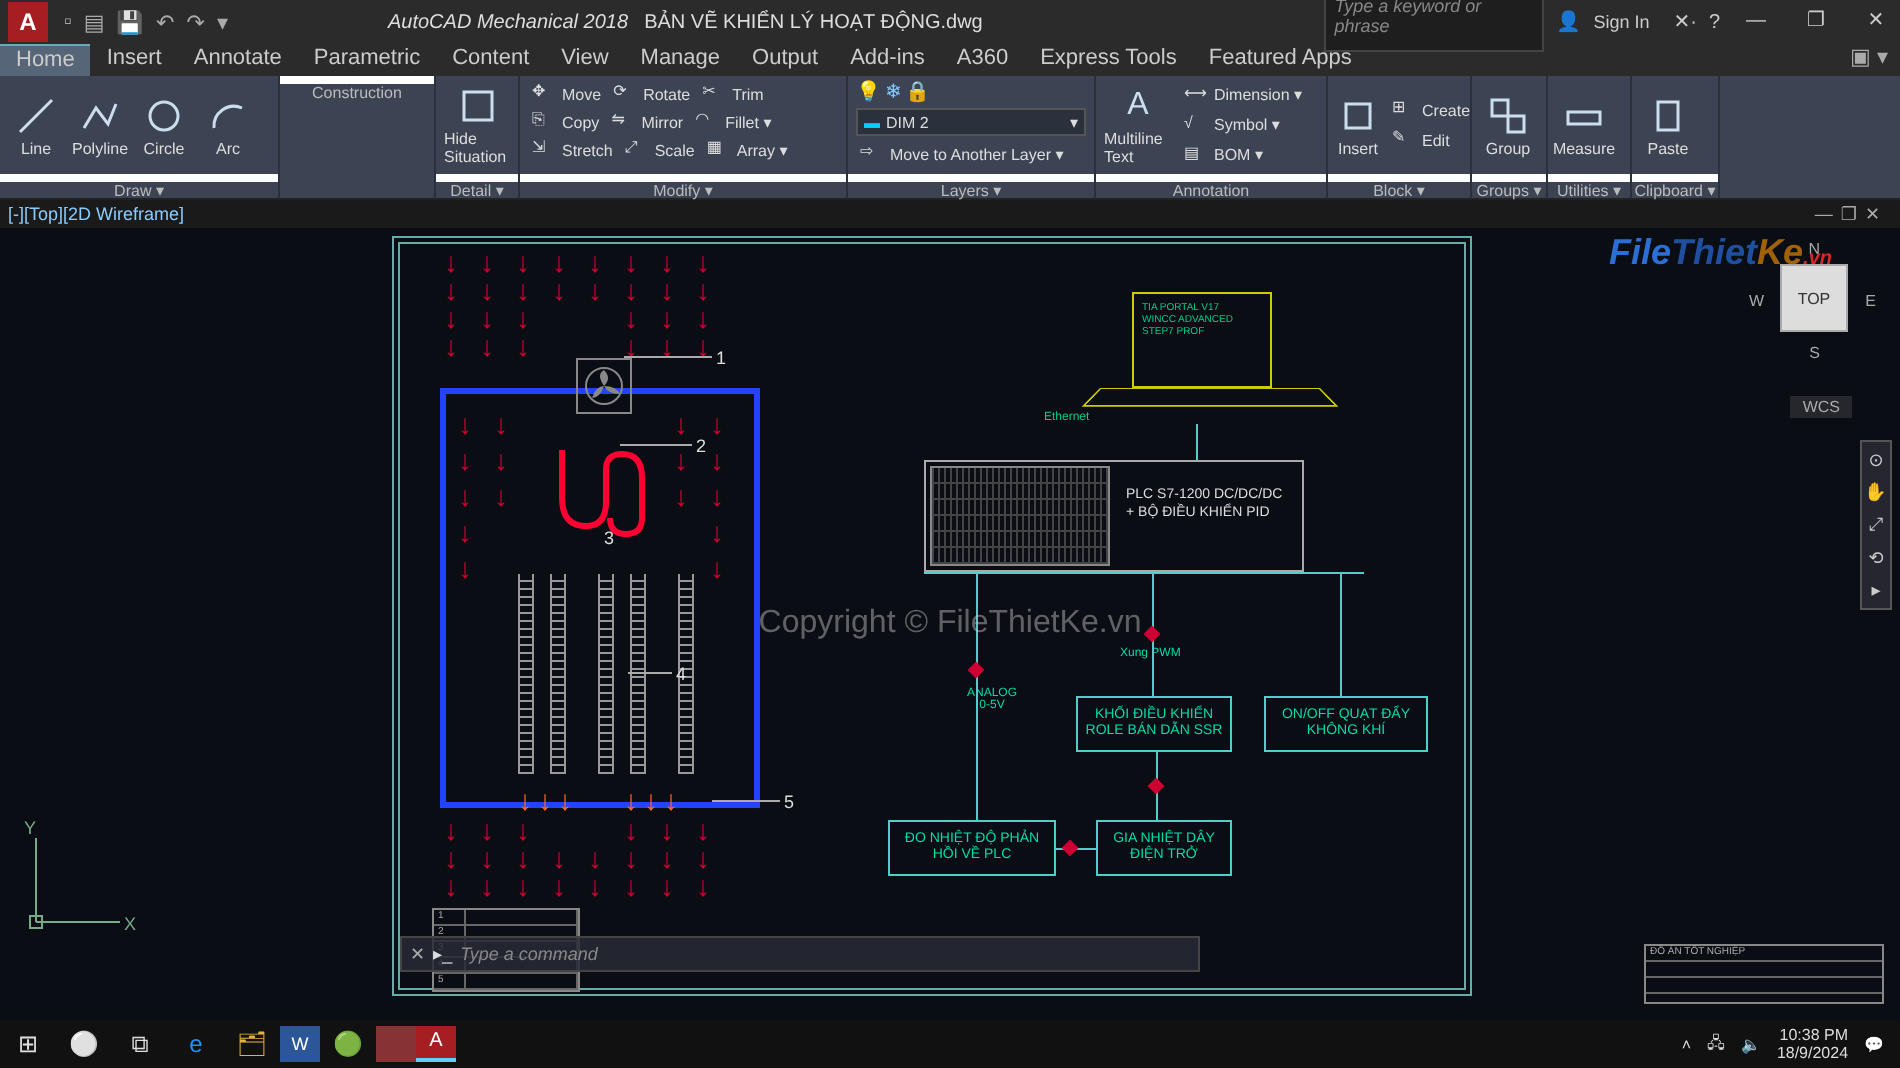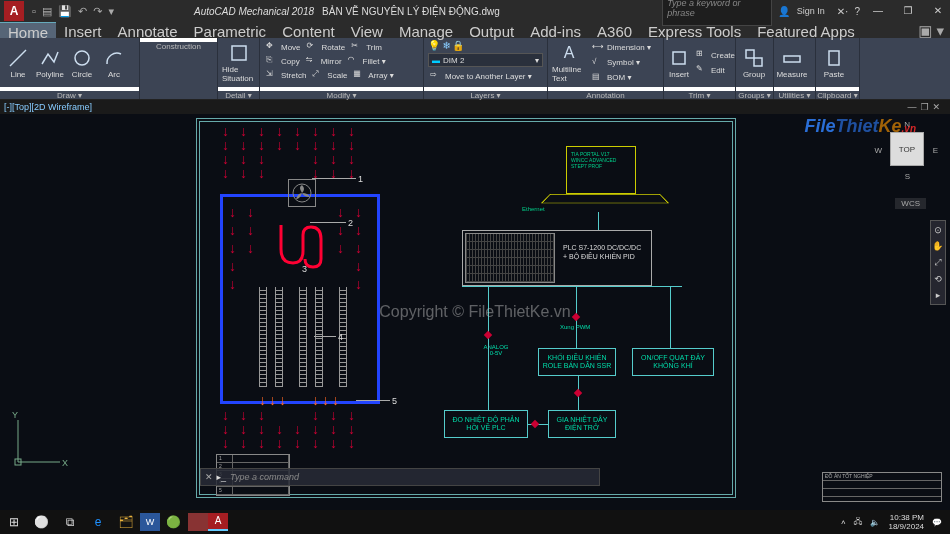--- a/index.html
+++ b/index.html
@@ -11,21 +11,21 @@
 .titlebar .qat { display:flex; gap:6px; margin-left:4px; }
 .titlebar .qat span { color:#aaa; font-size:11px; }
 .titlebar .title-text { margin-left:80px; font-size:10px; color:#ddd;font-style:italic; }
 .titlebar .title-file { margin-left:8px; font-size:10px; color:#ddd; }
 .titlebar .right-box { margin-left:auto; display:flex; gap:6px; align-items:center; }
 .titlebar .search { background:#1e1e1e; border:1px solid #444; height:29px; width:110px; color:#888; font-size:9px; padding:0 4px; font-style:italic; }
 .titlebar .signin { color:#ccc; font-size:9px; margin-right:6px; }
 .titlebar .winbtn { width:24px; height:20px; color:#ccc; text-align:center; line-height:20px; font-size:10px; }
 
 
-.menutabs { height:16px; background:#2b2b2b; display:flex; color:#ccc; font-size:15px; }
+.menutabs { height:16px; background:#2b2b2b; display:flex; color:#ccc; font-size:11px; }
 .menutabs .tab { padding:1px 8px; cursor:pointer; }
 .menutabs .tab.active { background:#566577; border-top:1px solid #6ab; }
 
 
 .ribbon { height:62px; background:#3c4454; display:flex; border-bottom:1px solid #222; }
 .panel { border-right:1px solid #2a303c; display:flex; flex-direction:column; }
 .panel-body { flex:1; display:flex; align-items:center; padding:2px 4px; gap:4px; }
 .panel-label { height:12px; text-align:center; color:#bbb; font-size:8px; border-top:4px solid #ffffff; }
 .big-btn { display:flex; flex-direction:column; align-items:center; width:28px; color:#ddd; font-size:8px; gap:1px; }
 .big-btn .ico { width:22px; height:22px; display:flex; align-items:center; justify-content:center; }
@@ -118,21 +118,21 @@
   <div class="logo">A</div>
   <div class="qat">
     <span>▫</span>
     <span>▤</span>
     <span>💾</span>
     <span>↶</span>
     <span>↷</span>
     <span>▾</span>
   </div>
   <div class="title-text">AutoCAD Mechanical 2018</div>
-  <div class="title-file">BẢN VẼ NGUYÊN LÝ ĐIỆN ĐỘNG.dwg</div>
+  <div class="title-file">BẢN VẼ KHIỂN LÝ HOẠT ĐỘNG.dwg</div>
   <div class="right-box">
     <div class="search">Type a keyword or phrase</div>
     <span style="color:#ccc">👤</span>
     <span class="signin">Sign In</span>
     <span style="color:#ccc">✕·</span>
     <span style="color:#ccc">?</span>
     <div class="winbtn">—</div>
     <div class="winbtn">❐</div>
     <div class="winbtn close">✕</div>
   </div>
@@ -318,21 +318,21 @@
         <div class="small-btn">
             <span class="si">⊞</span>
             <span>Create</span>
           </div>
         <div class="small-btn">
             <span class="si">✎</span>
             <span>Edit</span>
           </div>
       </div>
     </div>
-    <div class="panel-label">Trim ▾</div>
+    <div class="panel-label">Block ▾</div>
   </div>
 
   <div class="panel" style="width:38px">
     <div class="panel-body">
         <div class="big-btn">
           <div class="ico">
             <svg width="20" height="20">
               <rect x="2" y="2" width="8" height="8" class="ico-stroke"></rect>
               <rect x="10" y="10" width="8" height="8" class="ico-stroke"></rect>
             </svg>

